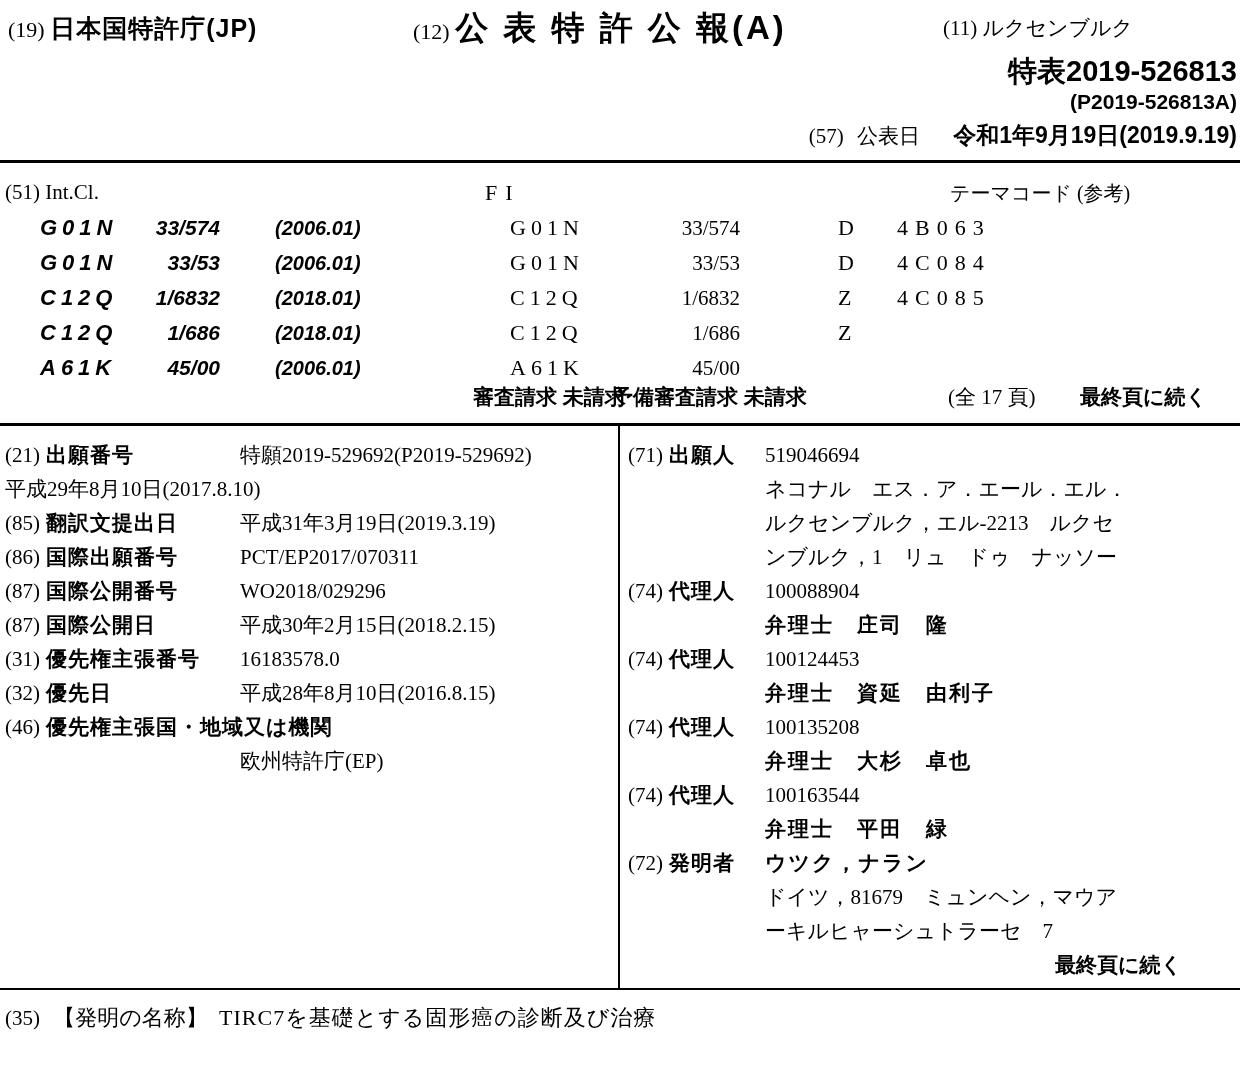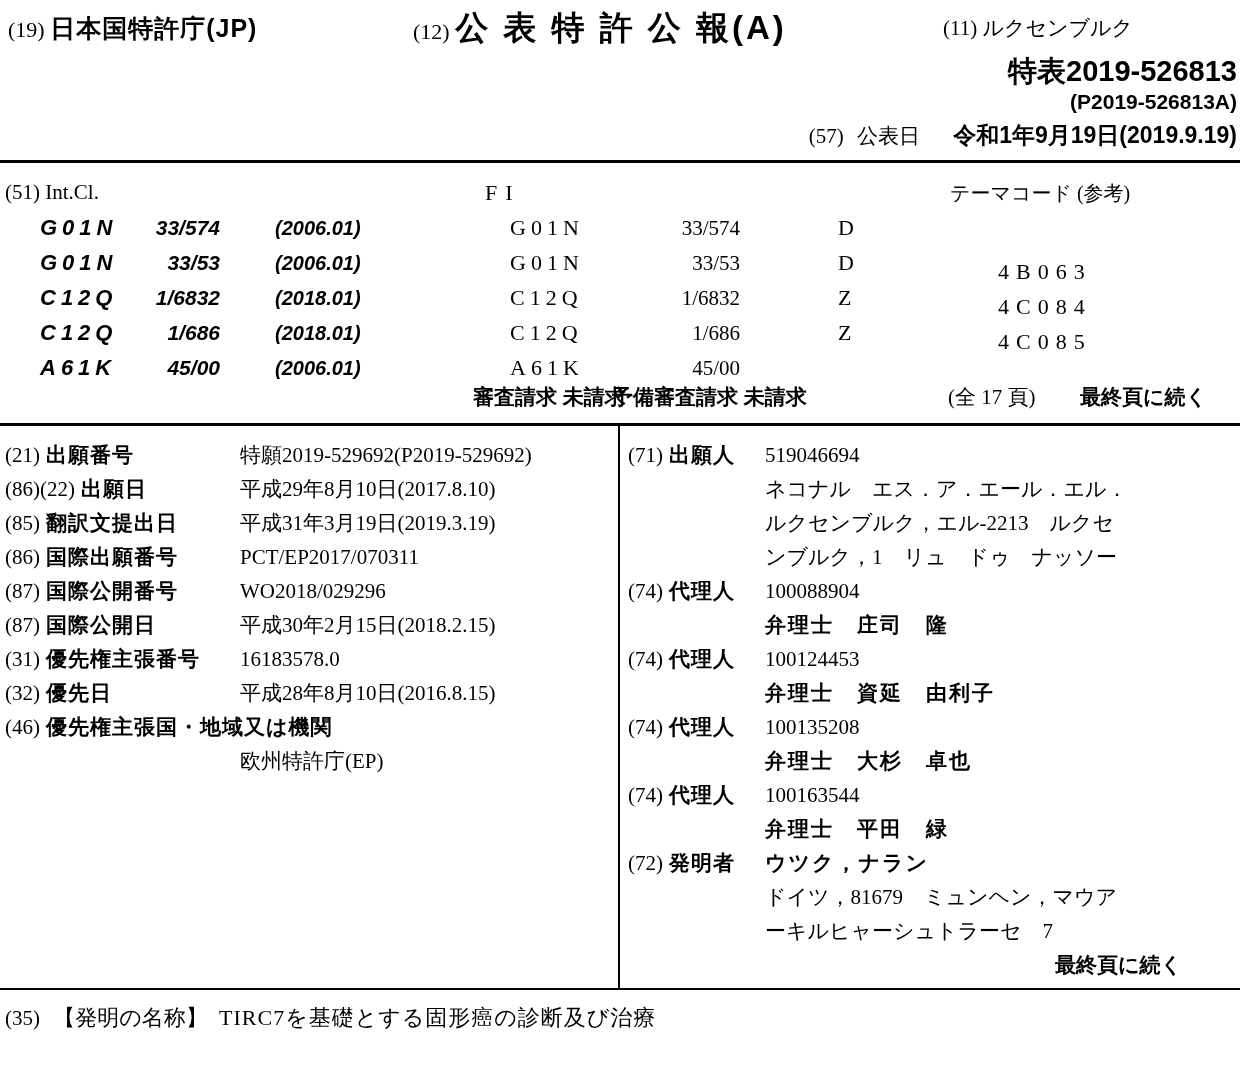--- a/index.html
+++ b/index.html
@@ -45,21 +45,21 @@
   .fi-code { font-size:22px; letter-spacing:5px; }
   .fi-num  { font-size:21px; }
   .fi-sub  { font-size:22px; }
   .theme-code { font-size:22px; letter-spacing:7px; }
   .c-intcl-code { left:40px; }
   .c-intcl-num  { left:110px; width:110px; text-align:right; }
   .c-intcl-ver  { left:275px; }
   .c-fi-code    { left:510px; }
   .c-fi-num     { left:615px; width:125px; text-align:right; }
   .c-fi-sub     { left:838px; }
-  .c-theme      { left:998px;margin-top:44px; }
+  .c-theme      { left:897px; }
   .req-exam   { left:473px; font-size:21px; }
   .req-prelim { left:612px; font-size:21px; }
   .req-pages  { left:948px; font-size:21px; }
   .req-cont   { left:1080px; font-size:21px; }
 
   
   .body { left:0; top:426px; width:1240px; height:562px; }
   .vline { position:absolute; left:618px; top:0; width:2px; height:562px; background:#000; }
   .leftcol  { position:absolute; left:5px;   top:12px; width:605px; }
   .rightcol { position:absolute; left:628px; top:12px; width:604px; }
@@ -177,21 +177,20 @@
 
   <div class="abs body">
     <div class="vline"></div>
 
     <div class="leftcol">
       <div class="frow">
         <span class="fcell"><span class="fnum">(21)</span><span class="flabel">出願番号</span></span>
         <span class="fvalue">特願2019-529692(P2019-529692)</span>
       </div>
       <div class="frow">
-        <span class="fcell"><span class="fnum">(86)(22)</span><span class="flabel">出願日</span></span>
         <span class="fvalue">平成29年8月10日(2017.8.10)</span>
       </div>
       <div class="frow">
         <span class="fcell"><span class="fnum">(85)</span><span class="flabel">翻訳文提出日</span></span>
         <span class="fvalue">平成31年3月19日(2019.3.19)</span>
       </div>
       <div class="frow">
         <span class="fcell"><span class="fnum">(86)</span><span class="flabel">国際出願番号</span></span>
         <span class="fvalue">PCT/EP2017/070311</span>
       </div>

